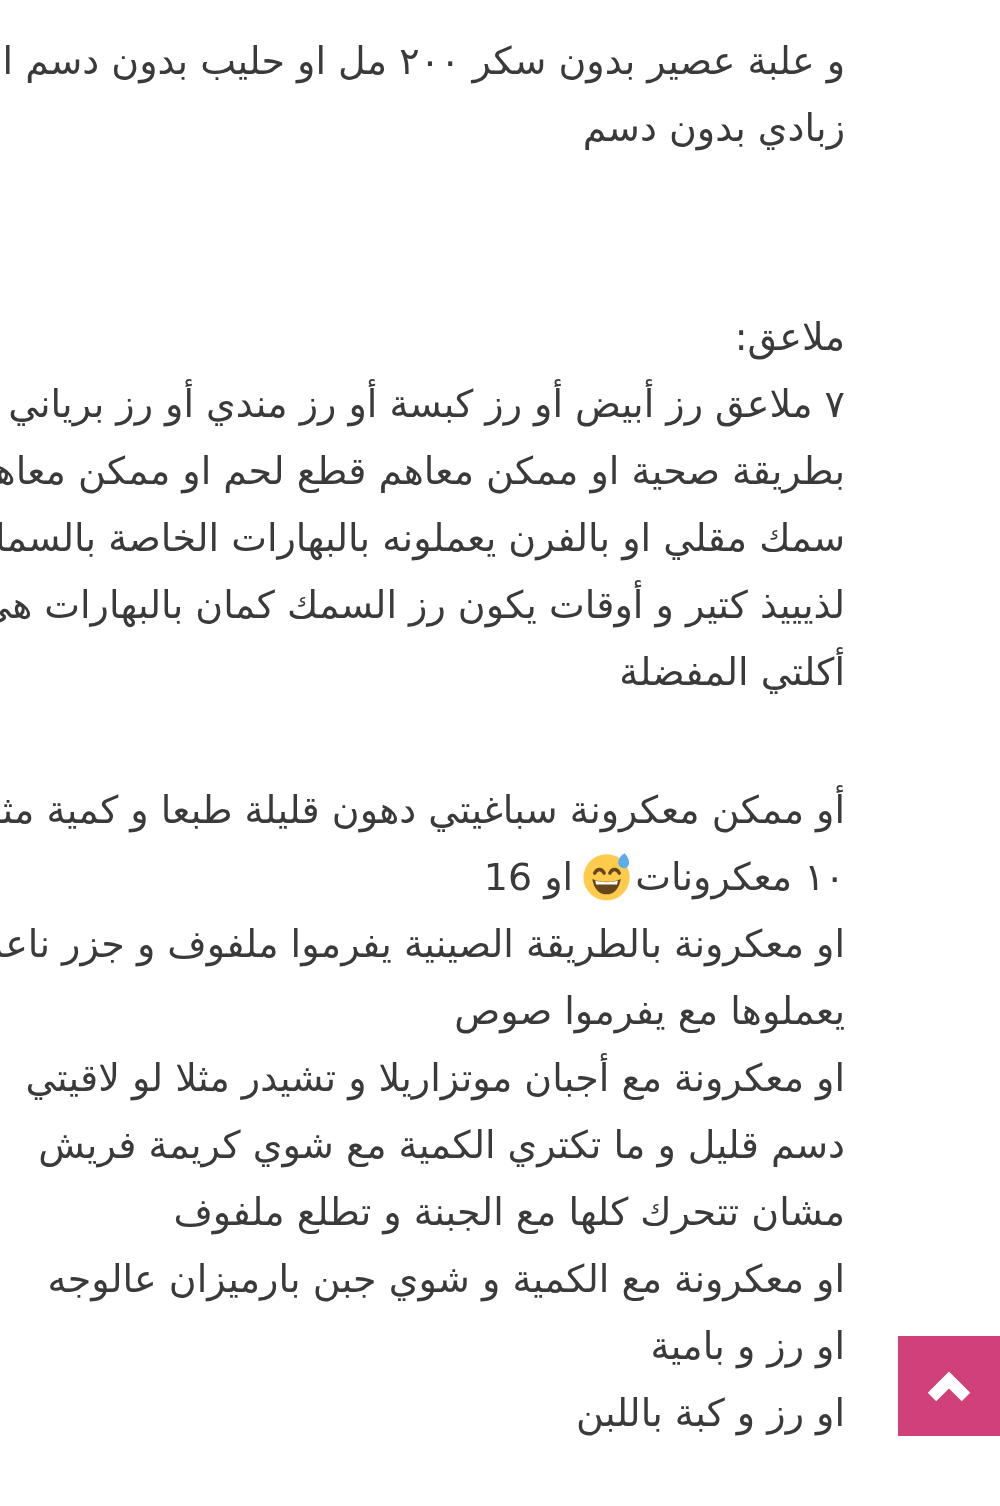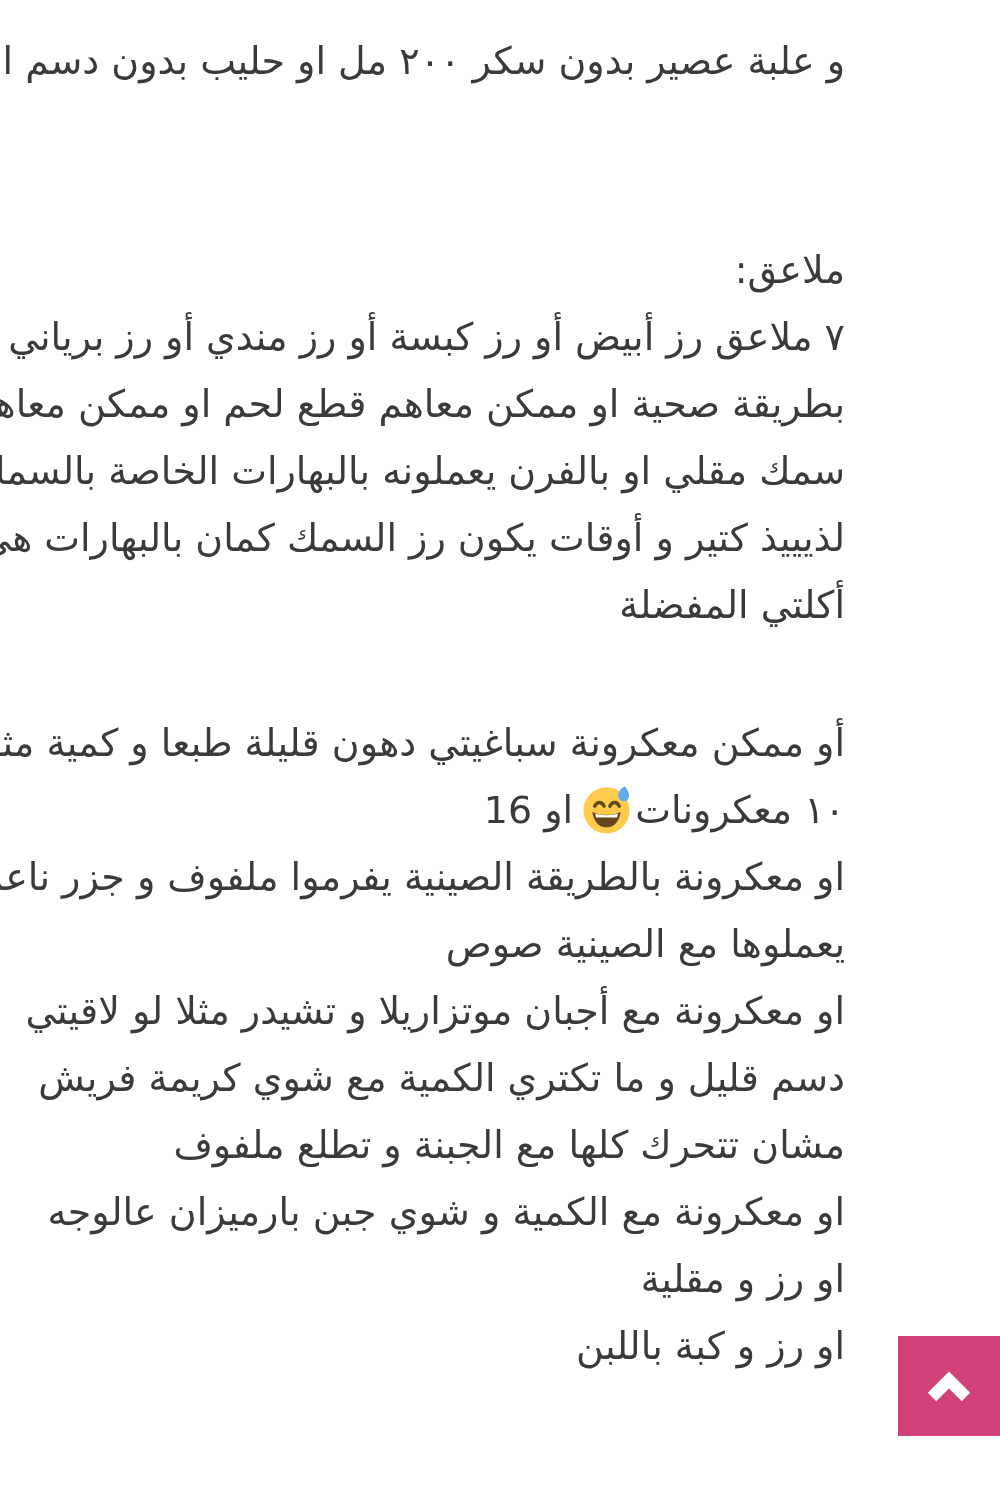--- a/index.html
+++ b/index.html
@@ -51,20 +51,21 @@
     background: #d04179;
   }
 </style>
 </head>
 <body style="background: rgb(255, 255, 255);">
 
 <div class="page" style="color: rgb(58, 58, 58);">
 
   <section>
     <div class="line">و علبة عصير بدون سكر ٢٠٠ مل او حليب بدون دسم او</div>
+    <div class="line">زبادي بدون دسم</div>
   </section>
 
   <div class="spacer-large"></div>
 
   <section>
     <div class="line">ملاعق:</div>
     <div class="line">٧ ملاعق رز أبيض أو رز كبسة أو رز مندي أو رز برياني و</div>
     <div class="line">بطريقة صحية او ممكن معاهم قطع لحم او ممكن معاهم</div>
     <div class="line">سمك مقلي او بالفرن يعملونه بالبهارات الخاصة بالسمك</div>
     <div class="line">لذيييذ كتير و أوقات يكون رز السمك كمان بالبهارات هي</div>
@@ -83,26 +84,26 @@
           <path d="M29.6 2.3 C32.6 5.8 33.6 9.6 31.5 11.6 C29.5 13.6 26.3 12.6 25.3 10 C24.3 7.4 26.6 3.8 29.6 2.3 Z" fill="#5DADEC"></path>
           <path d="M8.8 16 C10.3 12.6 13.8 12.6 15.3 16" stroke="#65471B" stroke-width="2.4" fill="none" stroke-linecap="round"></path>
           <path d="M19.3 16 C20.8 12.6 24.3 12.6 25.8 16" stroke="#65471B" stroke-width="2.4" fill="none" stroke-linecap="round"></path>
           <path d="M17 22 C12.6 22 9.2 21 7.2 20 C7.2 20 8.2 30.6 17 30.6 C25.8 30.6 26.8 20 26.8 20 C24.8 21 21.4 22 17 22 Z" fill="#65471B"></path>
           <path d="M9.2 21.1 C11.2 21.8 13.9 22.3 17 22.3 C20.1 22.3 22.8 21.8 24.8 21.1 L24.3 23.9 L9.7 23.9 Z" fill="#FFFFFF"></path>
         </svg>
       </span><span>او 16</span>
     </div>
 
     <div class="line">او معكرونة بالطريقة الصينية يفرموا ملفوف و جزر ناعم و</div>
-    <div class="line">يعملوها مع الصينية صوص</div>
+    <div class="line">يعملوها مع يفرموا صوص</div>
     <div class="line">او معكرونة مع أجبان موتزاريلا و تشيدر مثلا لو لاقيتي</div>
     <div class="line">دسم قليل و ما تكتري الكمية مع شوي كريمة فريش</div>
     <div class="line">مشان تتحرك كلها مع الجبنة و تطلع ملفوف</div>
     <div class="line">او معكرونة مع الكمية و شوي جبن بارميزان عالوجه</div>
-    <div class="line">او رز و مقلية</div>
+    <div class="line">او رز و بامية</div>
     <div class="line">او رز و كبة باللبن</div>
   </section>
 
 </div>
 
 <button class="scroll-top" aria-label="scroll to top" style="background: rgb(208, 65, 121);">
   <span style="display:inline-flex;">
     <svg width="50" height="34" viewBox="0 0 50 34" aria-hidden="true">
       <path d="M8 28 L25 11 L42 28" fill="none" stroke="#ffffff" stroke-width="12" stroke-linejoin="miter" stroke-linecap="butt"></path>
     </svg>

